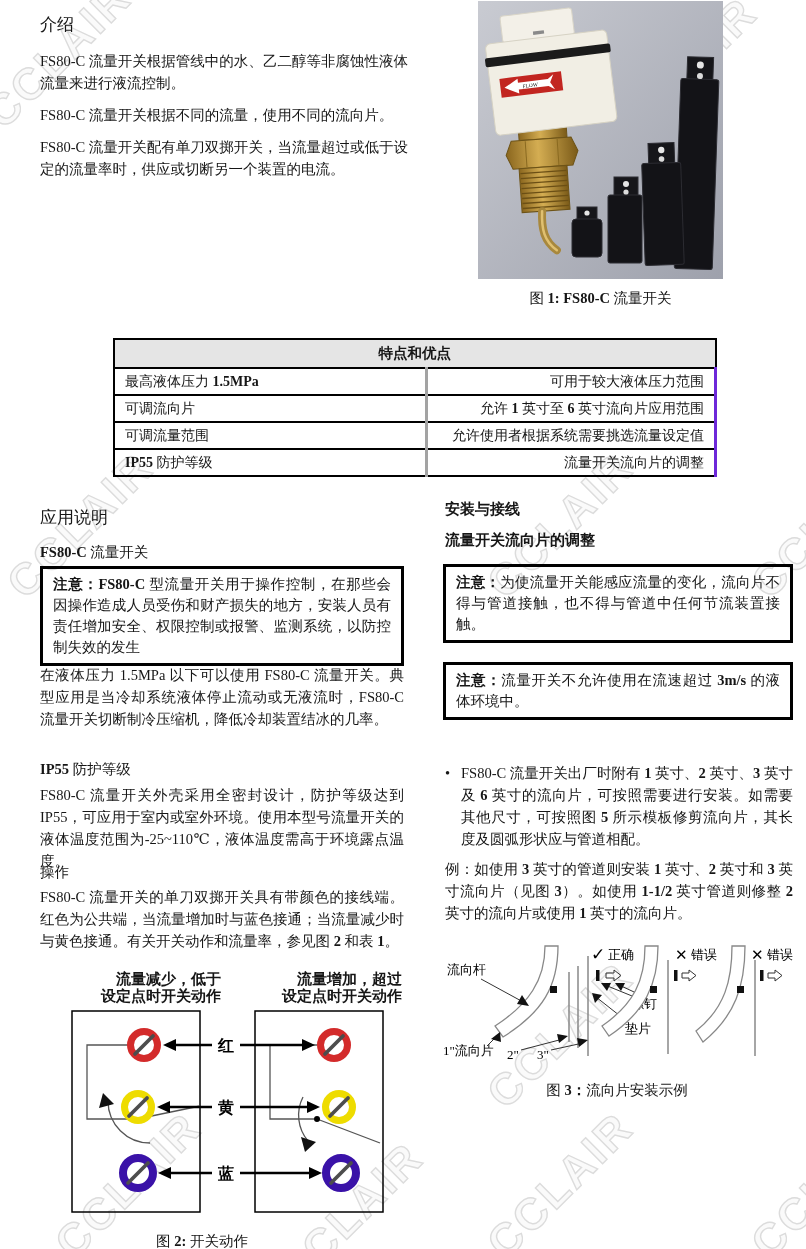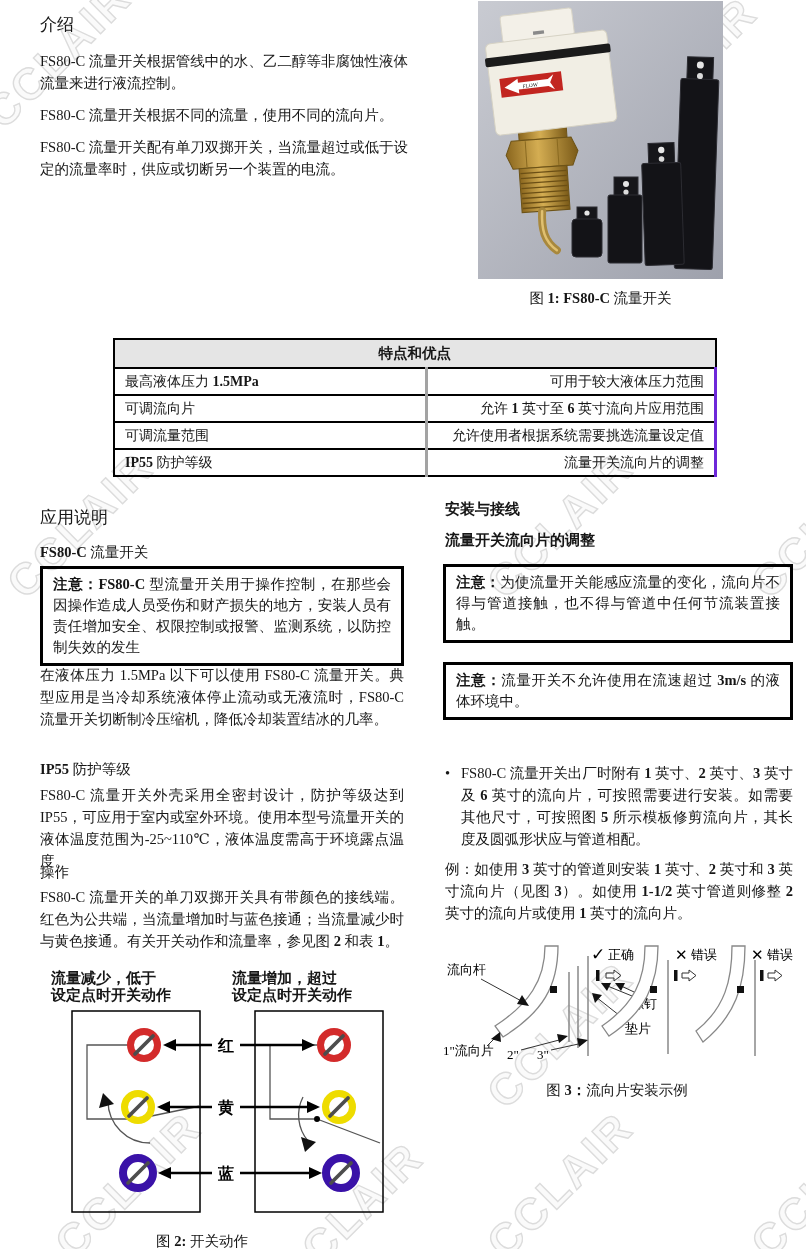--- a/index.html
+++ b/index.html
@@ -13,21 +13,21 @@
   .h-minor{font-size:15px;font-weight:bold;margin:0;}
   .para{font-size:14.5px;line-height:22px;margin:0;text-align:justify;}
   .sub-bold{font-size:14.5px;margin:0;}
   .notebox{border:3px solid #000;padding:5px 10px;font-size:14.5px;line-height:21px;text-align:justify;}
   .caption{font-size:14.5px;text-align:center;}
   table.feat{border-collapse:collapse;width:604px;font-size:14px;}
   table.feat th{background:#e5e5e5;border:2px solid #000;font-weight:bold;height:25px;font-size:14.5px;}
   table.feat td{border-top:2px solid #000;border-bottom:2px solid #000;height:23px;padding:1px 10px;}
   td.cL{border-left:2px solid #000;border-right:3px solid #a3a3a3;width:52%;}
   td.cR{border-right:3px solid #6d28d9;text-align:right;}
-  .fig2-title{position:absolute;width:170px;text-align:left;font-family:Liberation Serif, serif;
+  .fig2-title{position:absolute;width:170px;text-align:right;font-family:Liberation Sans, sans-serif;
       font-weight:bold;font-size:15px;line-height:17px;}
   .bullet-row{display:flex;font-size:14.5px;line-height:22px;}
   .bullet-mark{width:16px;flex:0 0 16px;}
   .bullet-text{flex:1;text-align:justify;}
   svg text{font-family:"Liberation Serif","DejaVu Serif",serif;}
 </style>
 </head>
 <body>
 
 <div class="page">

